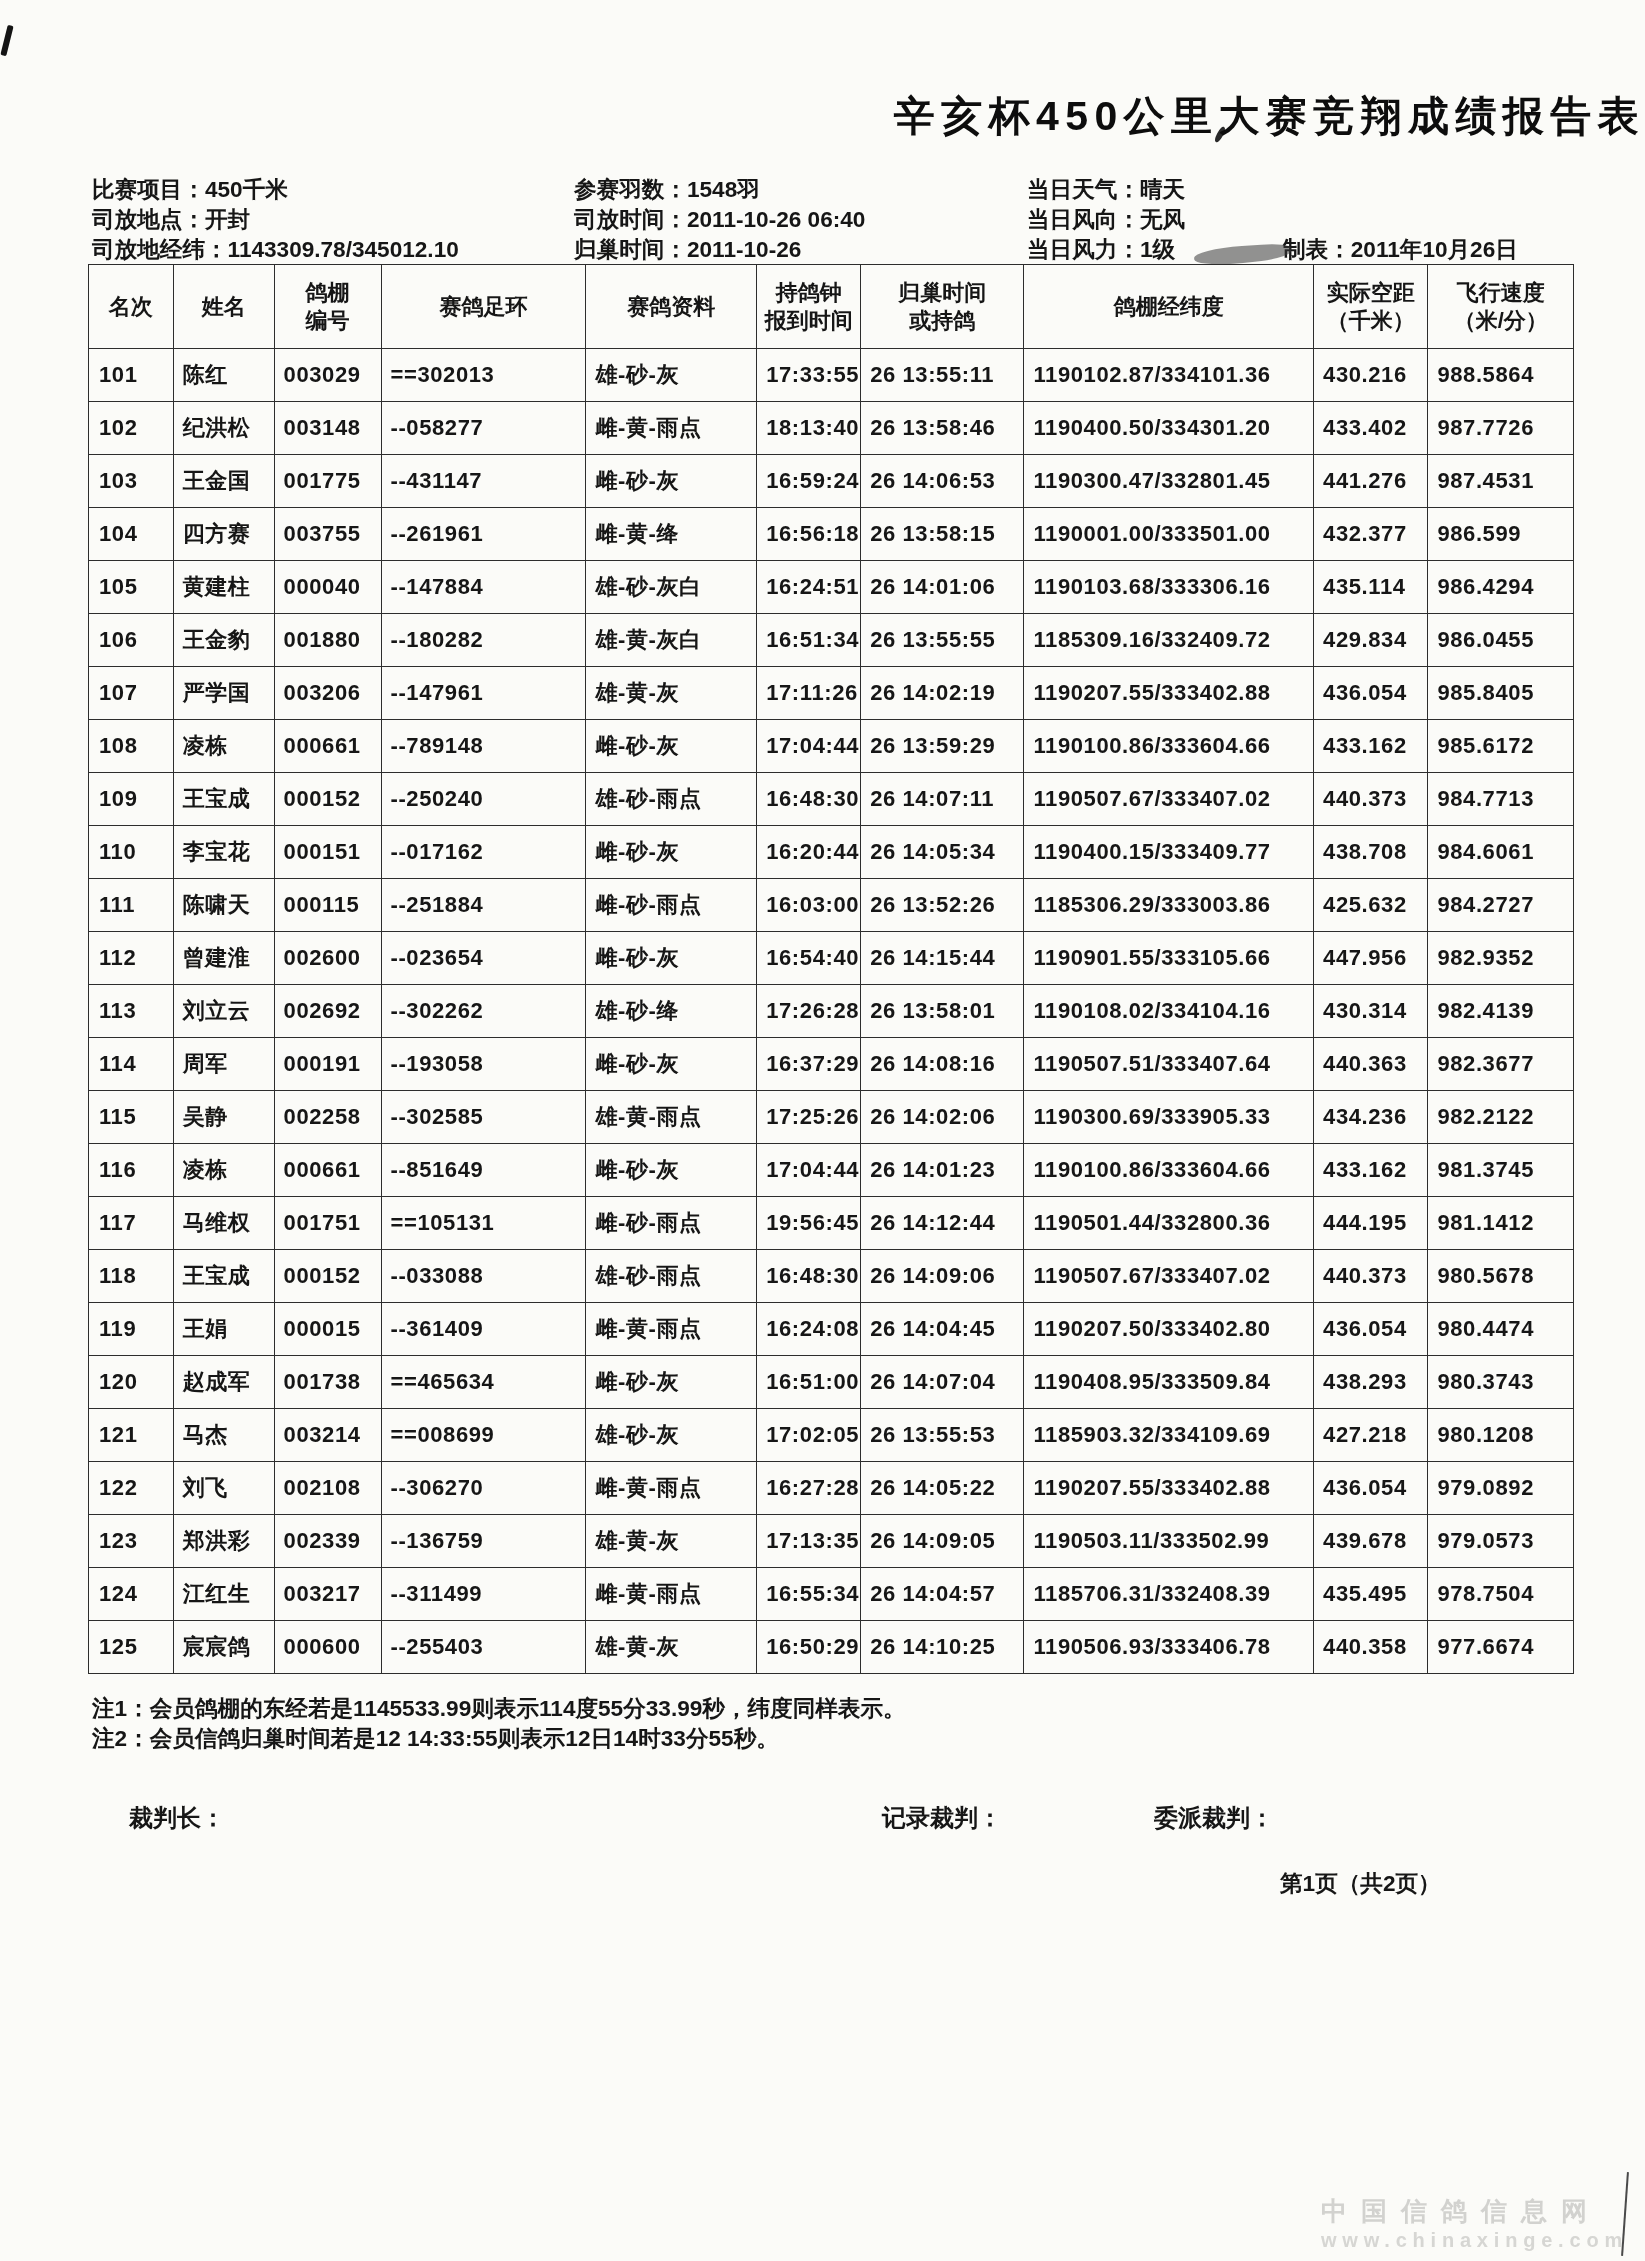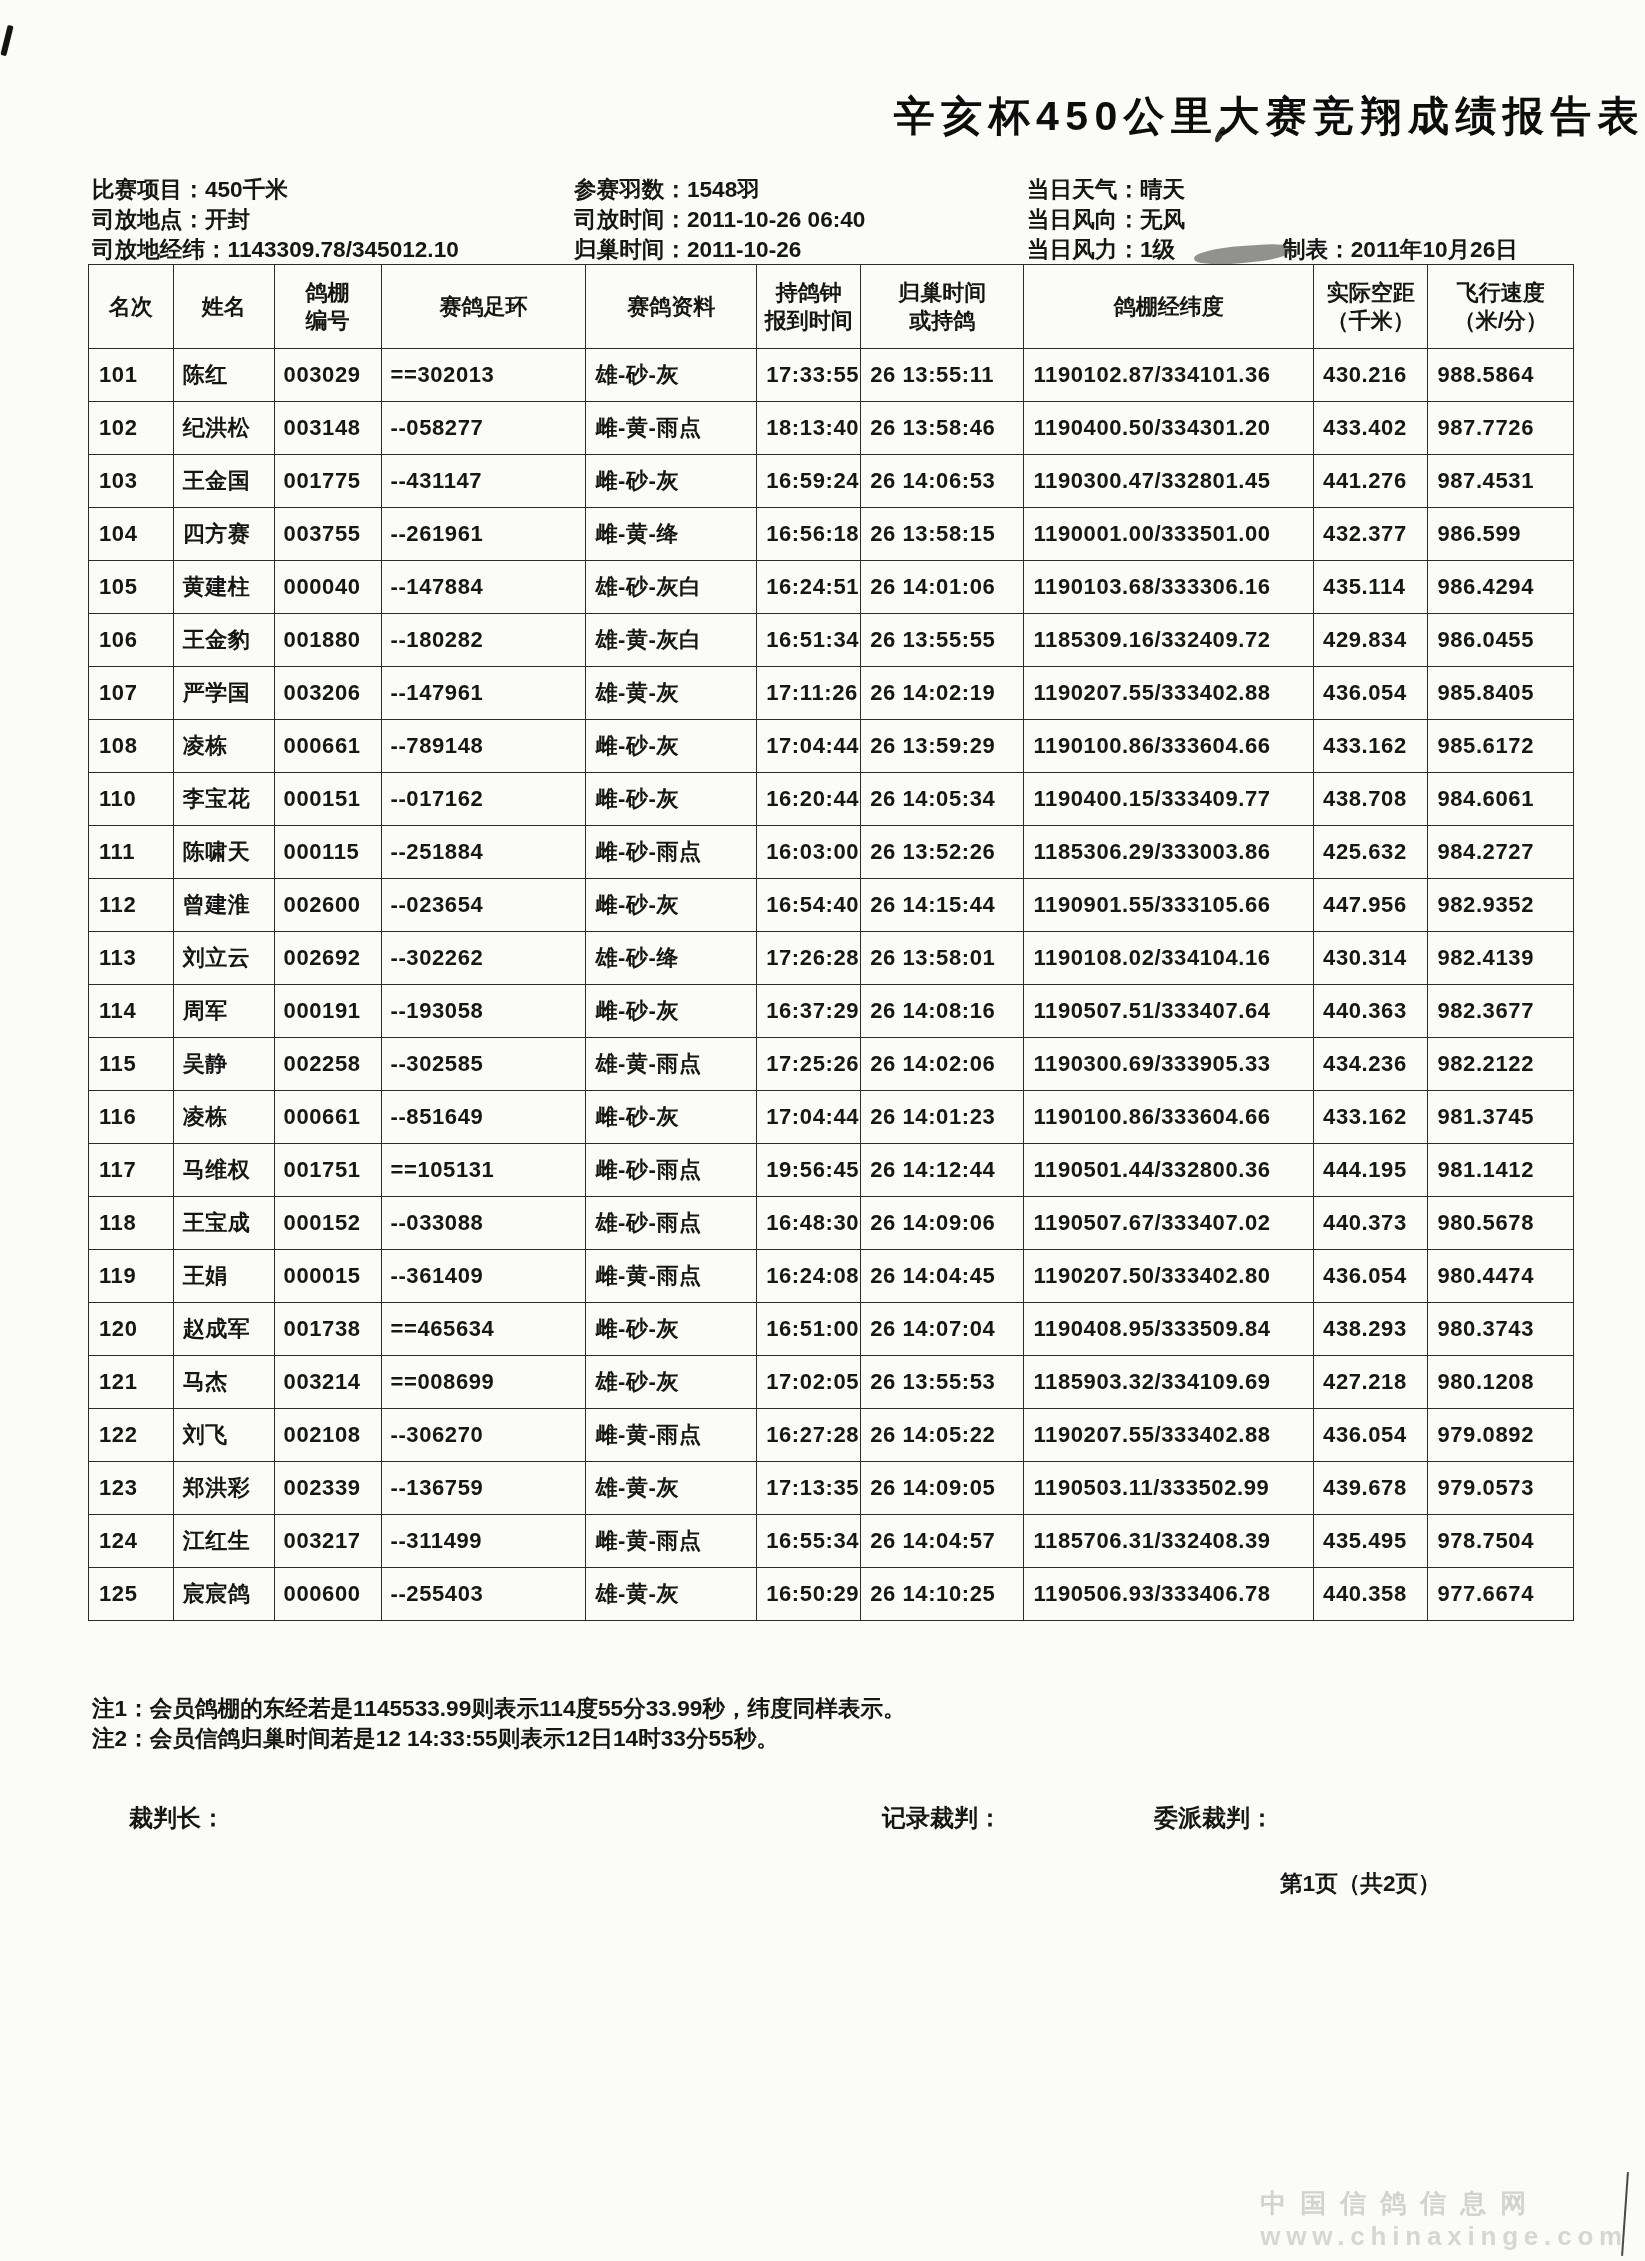--- a/index.html
+++ b/index.html
@@ -47,21 +47,21 @@
   
   .notes { position:absolute; top:1694px; left:92px; font-size:22.6px; line-height:30px; }
   
   .sig { position:absolute; top:1802px; font-size:24px; }
   .sig1 { left:129px; } .sig2 { left:882px; } .sig3 { left:1154px; }
   
   .page-num { position:absolute; top:1868px; left:1280px; font-size:22.6px; }
   
   .watermark { position:absolute; right:17px; bottom:9px; text-align:left; font-weight:bold; }
   .wm-1 { font-size:26px; letter-spacing:14px; color:#d2d2cf; white-space:nowrap; }
-  .wm-2 { font-size:26px; letter-spacing:5.8px; color:#d6d6d3; white-space:nowrap; }
+  .wm-2 { font-size:20px; letter-spacing:5.8px; color:#d6d6d3; white-space:nowrap; }
   
   .art-corner { position:absolute; left:3.9px; top:24.5px; width:5.8px; height:31px; background:#141414; transform:rotate(14deg); border-radius:1.9px; }
   .art-tick { position:absolute; left:1217px; top:126px; width:5.8px; height:17px; background:#2a2a2a; transform:rotate(28deg); border-radius:45%; }
   .art-scribble { position:absolute; left:1194px; top:246px; width:97px; height:17px; background:#3a3a3a; transform:rotate(-4deg); border-radius:50% 30% 50% 40%; opacity:.55; }
   .art-edge { position:absolute; right:19.3px; bottom:5.2px; width:1.9px; height:84px; background:#4a4a4a; transform:rotate(4deg); }
 </style>
 </head>
 <body>
 
 <div class="page">
@@ -216,20 +216,32 @@
           <td class="c-loft-no">000661</td>
           <td class="c-ring-band">--789148</td>
           <td class="c-pigeon-info">雌-砂-灰</td>
           <td class="c-clock-report-time">17:04:44</td>
           <td class="c-home-time">26 13:59:29</td>
           <td class="c-loft-coords">1190100.86/333604.66</td>
           <td class="c-distance-km">433.162</td>
           <td class="c-speed-m-min">985.6172</td>
         </tr>
         <tr>
+          <td class="c-rank">109</td>
+          <td class="c-name">王宝成</td>
+          <td class="c-loft-no">000152</td>
+          <td class="c-ring-band">--250240</td>
+          <td class="c-pigeon-info">雄-砂-雨点</td>
+          <td class="c-clock-report-time">16:48:30</td>
+          <td class="c-home-time">26 14:07:11</td>
+          <td class="c-loft-coords">1190507.67/333407.02</td>
+          <td class="c-distance-km">440.373</td>
+          <td class="c-speed-m-min">984.7713</td>
+        </tr>
+        <tr>
           <td class="c-rank">110</td>
           <td class="c-name">李宝花</td>
           <td class="c-loft-no">000151</td>
           <td class="c-ring-band">--017162</td>
           <td class="c-pigeon-info">雌-砂-灰</td>
           <td class="c-clock-report-time">16:20:44</td>
           <td class="c-home-time">26 14:05:34</td>
           <td class="c-loft-coords">1190400.15/333409.77</td>
           <td class="c-distance-km">438.708</td>
           <td class="c-speed-m-min">984.6061</td>

